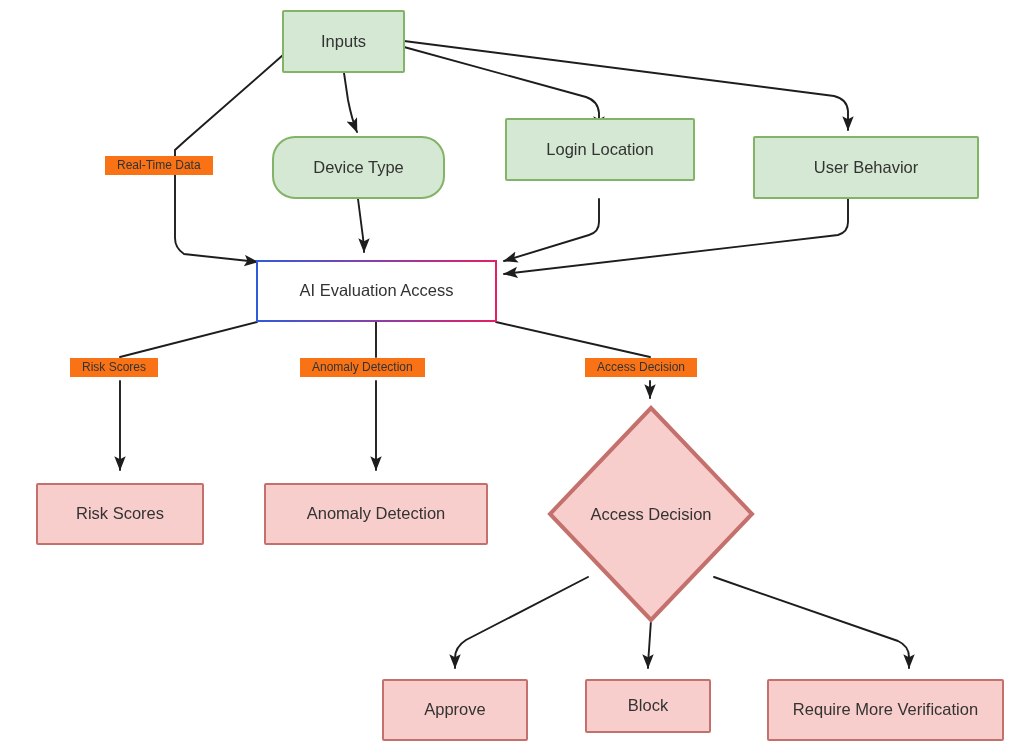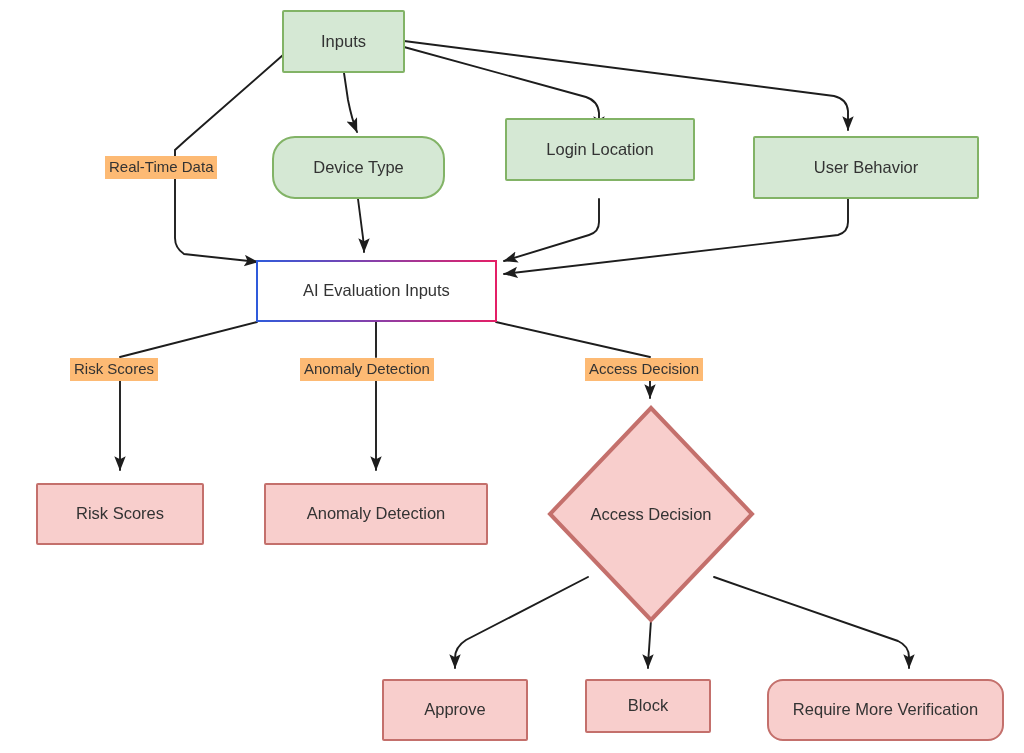--- a/index.html
+++ b/index.html
@@ -69,24 +69,24 @@
   }
   .node-diamond .diamond-label {
     position: relative;
     z-index: 2;
     font-size: 16.5px;
     color: #333333;
     white-space: nowrap;
   }
   .edge-label {
     position: absolute;
-    background: #fdba74;
+    background: #f97316;
     color: #333333;
-    font-size: 15px;
-    padding: 2px 4px;
+    font-size: 12px;
+    padding: 2px 12px;
     white-space: nowrap;
     line-height: 1.25;
     box-sizing: border-box;
   }
 </style>
 </head>
 <body>
 
 <div id="diagram">
 
@@ -145,21 +145,21 @@
 
   <div class="node node-green" style="left:479px; top:118px; width:190px; height:63px;">
     <span>Login Location</span>
   </div>
 
   <div class="node node-green" style="left:727px; top:136px; width:226px; height:63px;">
     <span>User Behavior</span>
   </div>
 
   <div class="node node-gradient" style="left:230px; top:260px; width:241px; height:62px;">
-    <span>AI Evaluation Inputs</span>
+    <span>AI Evaluation Access</span>
   </div>
 
   <div class="node node-red" style="left:10px; top:483px; width:168px; height:62px;">
     <span>Risk Scores</span>
   </div>
 
   <div class="node node-red" style="left:238px; top:483px; width:224px; height:62px;">
     <span>Anomaly Detection</span>
   </div>
 
@@ -171,21 +171,21 @@
   </div>
 
   <div class="node node-red" style="left:356px; top:679px; width:146px; height:62px;">
     <span>Approve</span>
   </div>
 
   <div class="node node-red" style="left:559px; top:679px; width:126px; height:54px;">
     <span>Block</span>
   </div>
 
-  <div class="node node-red" style="left:741px; top:679px; width:237px; height:62px;border-radius:16px;">
+  <div class="node node-red" style="left:741px; top:679px; width:237px; height:62px;">
     <span>Require More Verification</span>
   </div>
 
   <div class="edge-label" style="left:79px; top:156px;">
     <span>Real-Time Data</span>
   </div>
 
   <div class="edge-label" style="left:44px; top:358px;">
     <span>Risk Scores</span>
   </div>

